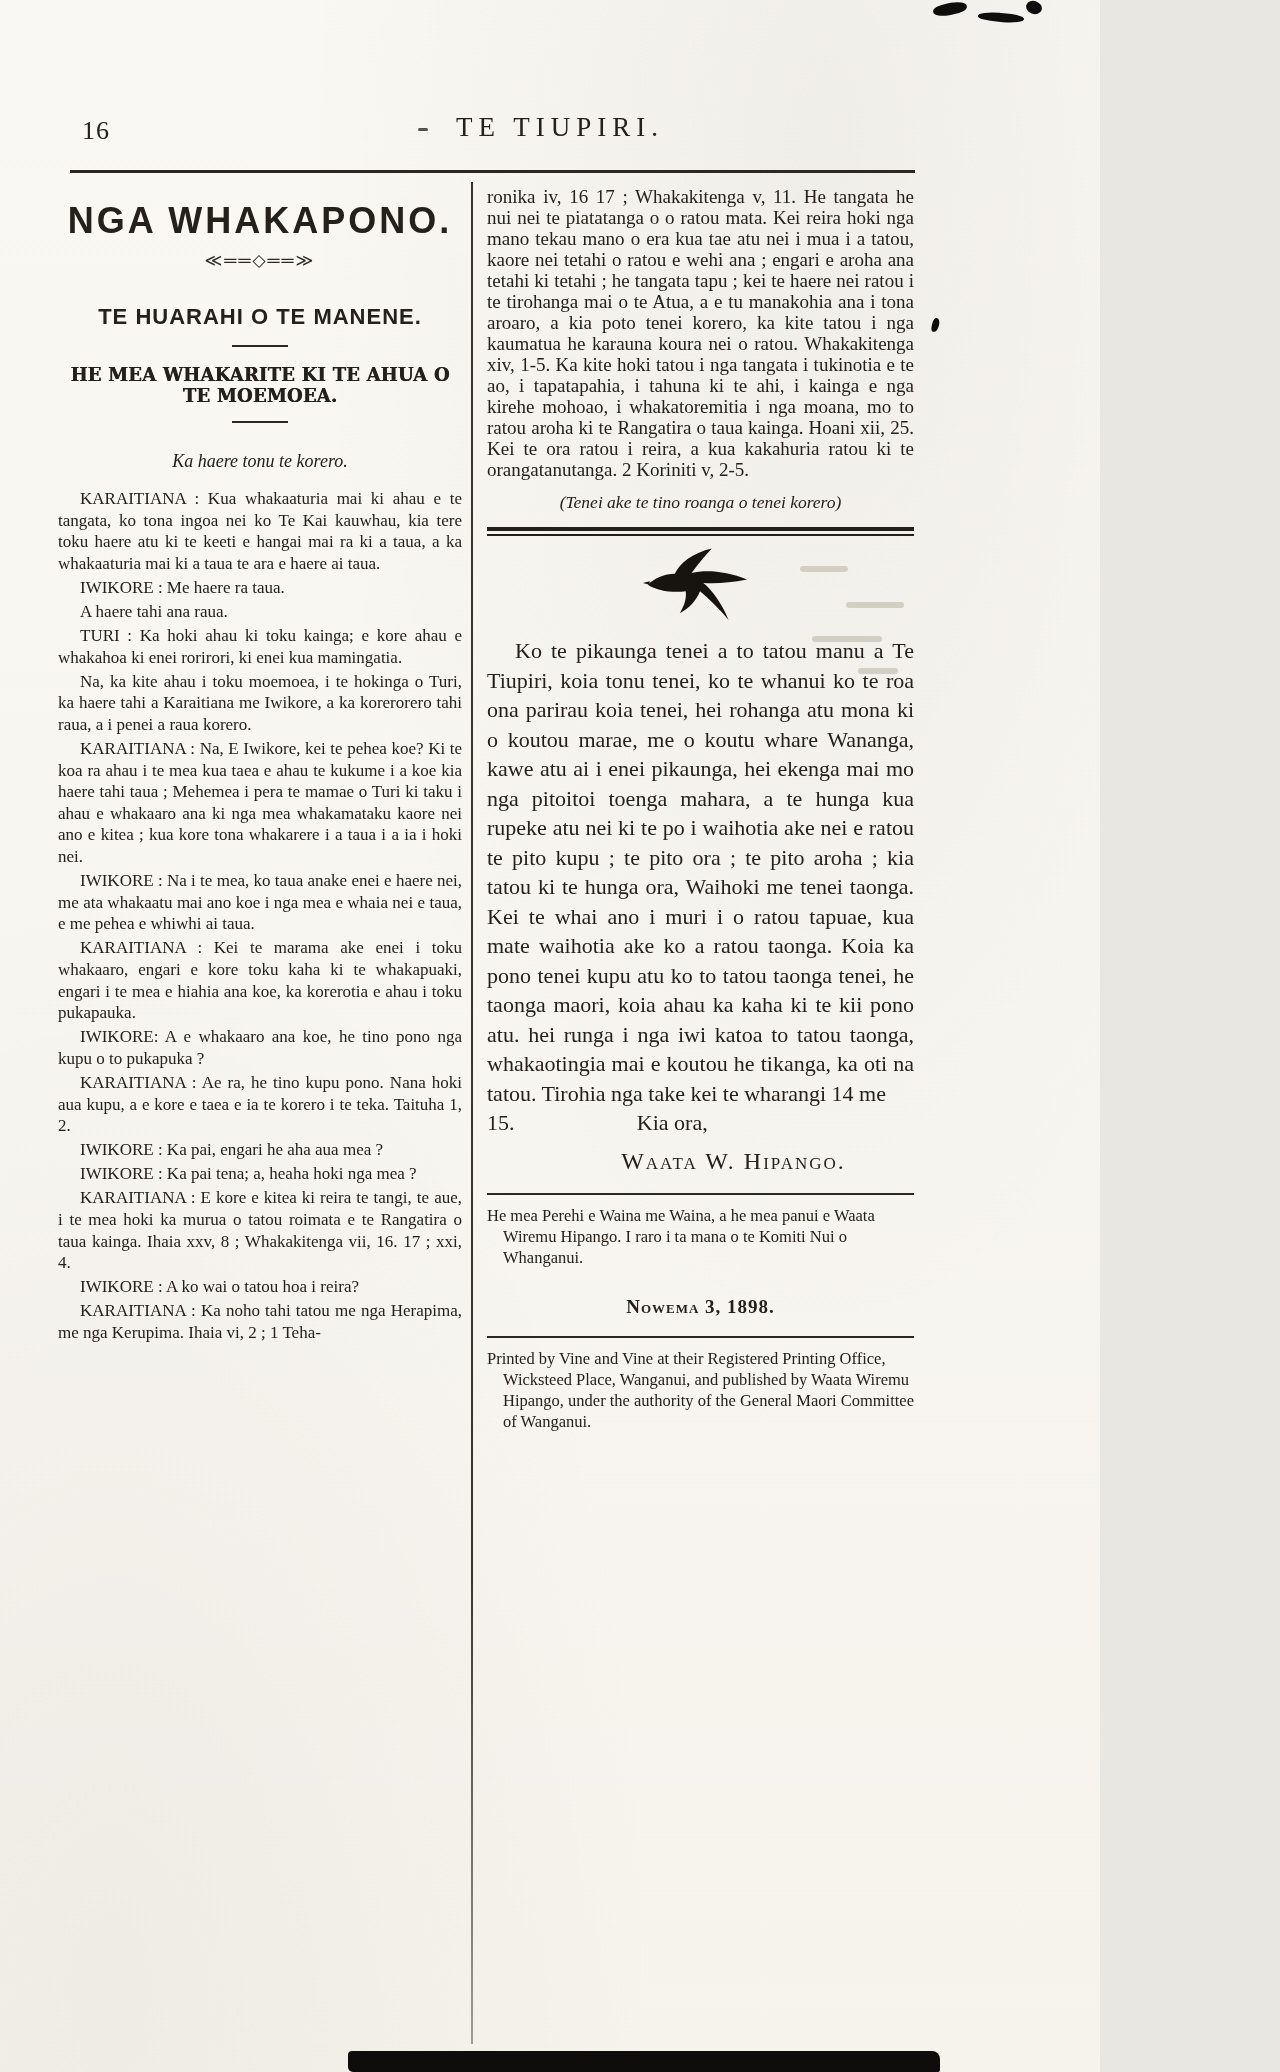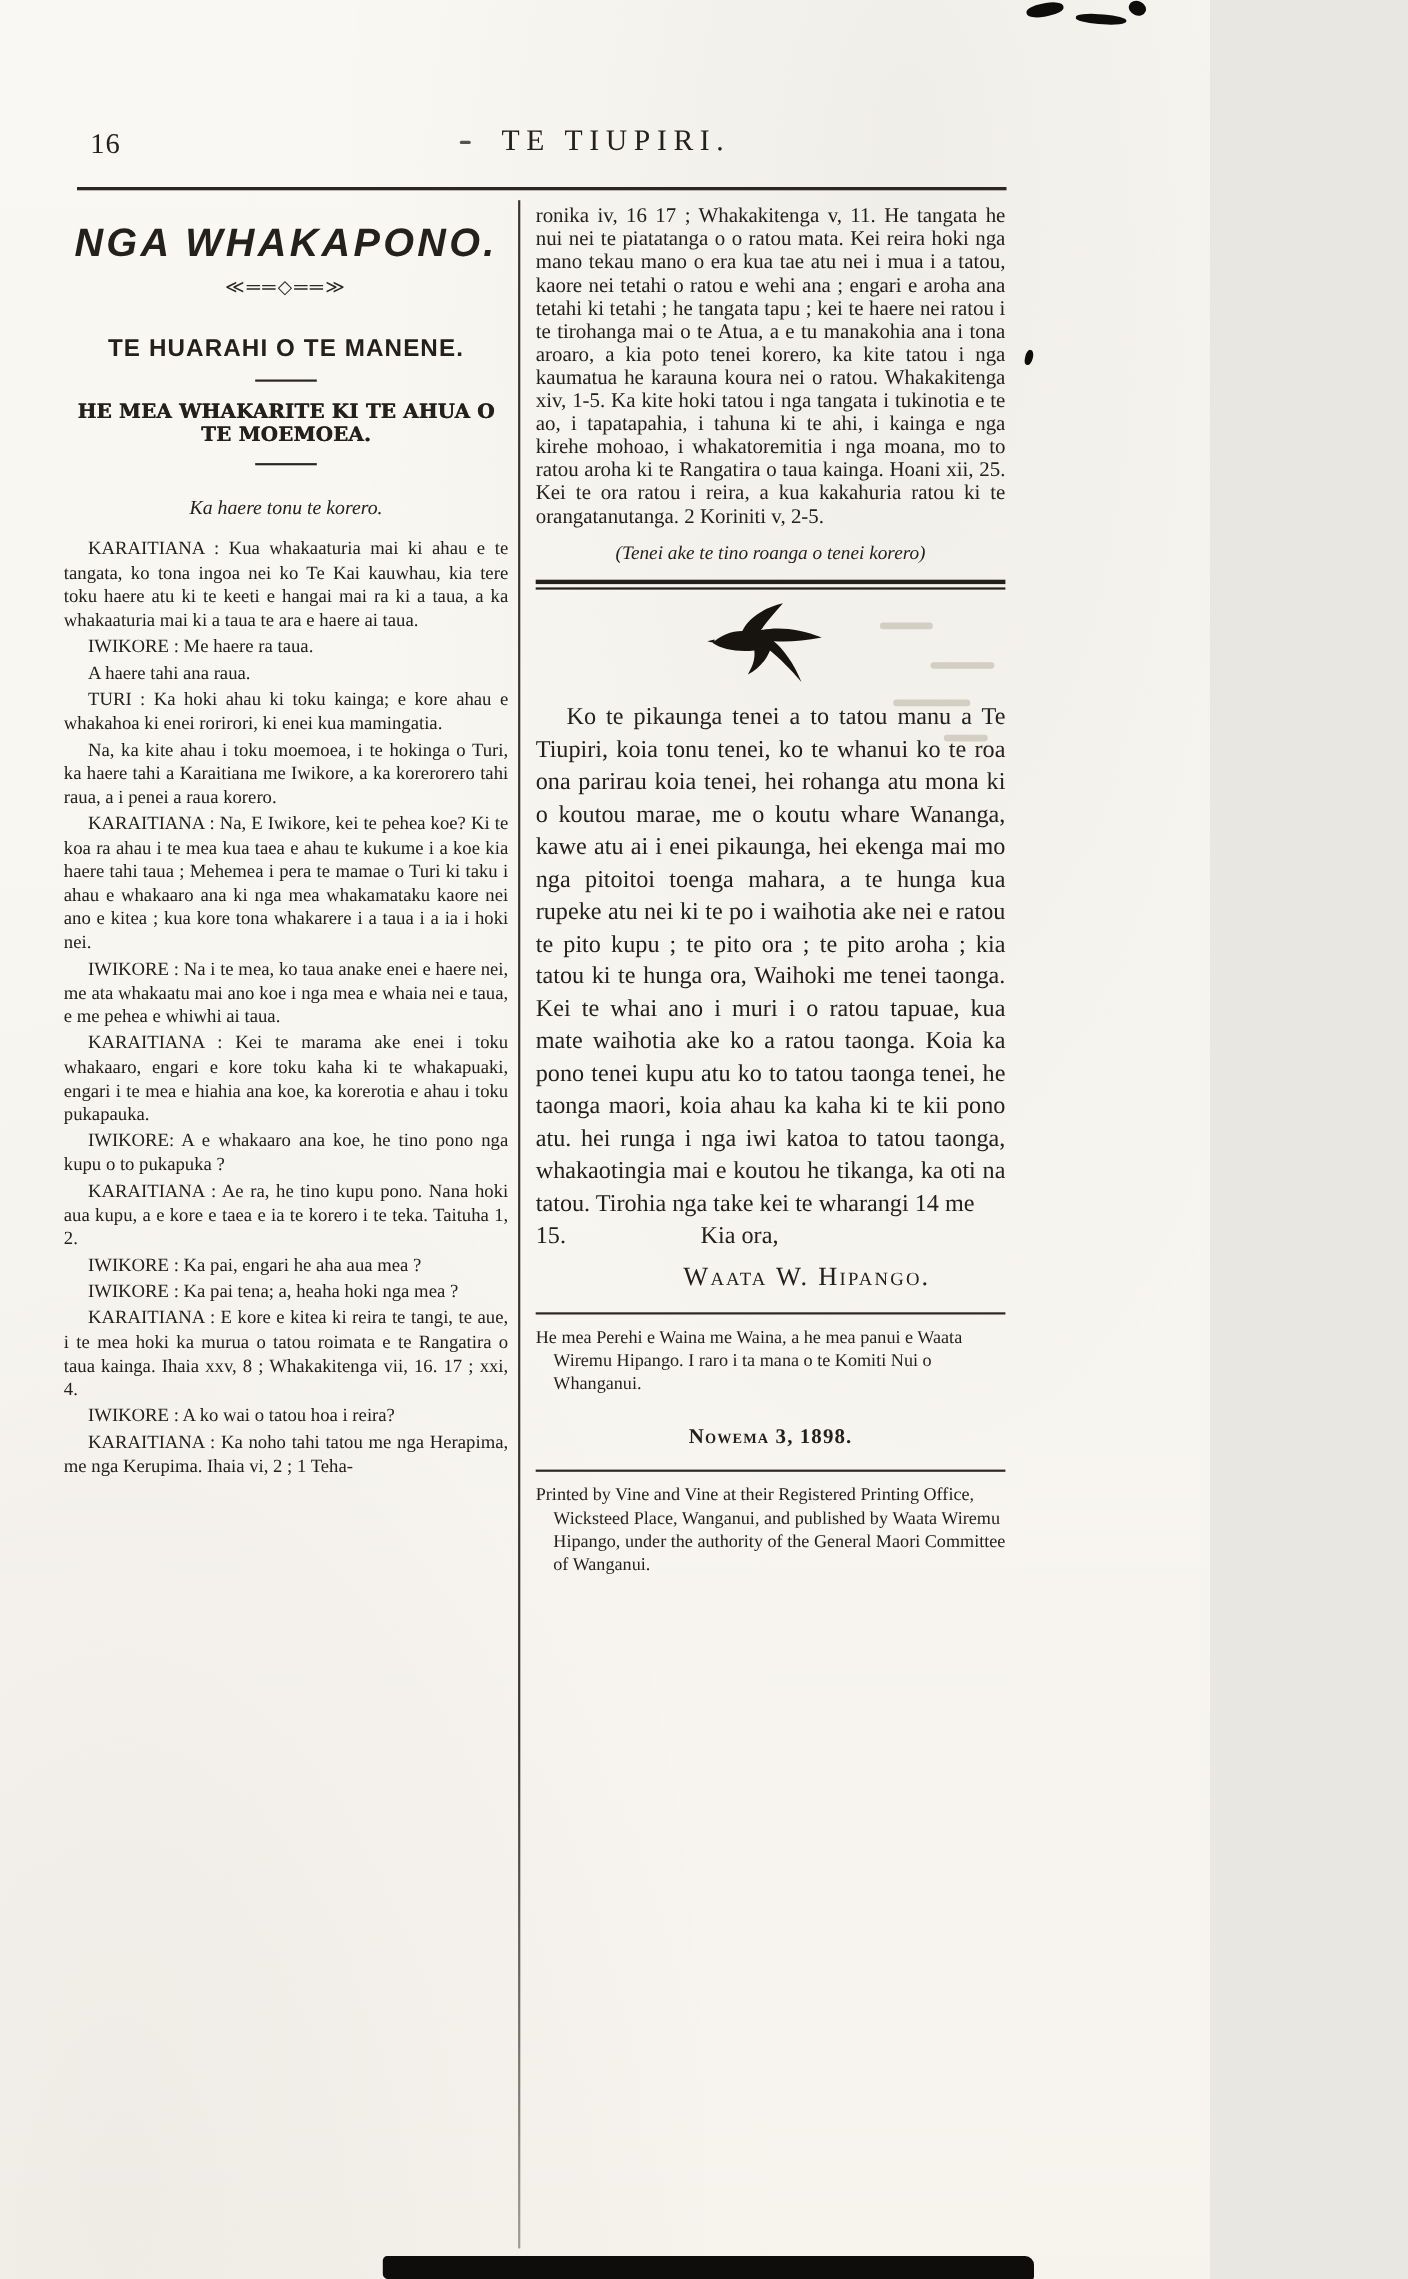--- a/index.html
+++ b/index.html
@@ -38,21 +38,21 @@
 
   
   .col { position: absolute; }
   .col-left  { left: 58px;  top: 192px; width: 404px; }
   .col-right { left: 487px; top: 186px; width: 427px; }
 
   
   .article-title {
     margin: 8px 0 0; text-align: center;
     font-family: "Liberation Sans", sans-serif;
-    font-weight: 700; font-size: 36px; letter-spacing: 3px; font-style: italic;
+    font-weight: 700; font-size: 36px; letter-spacing: 3px;
   }
   .ornament {
     margin-top: 8px; text-align: center;
     font-size: 17px; letter-spacing: 2px; color: #2b2721;
   }
   .section-heading {
     margin: 33px 0 0; text-align: center;
     font-family: "Liberation Sans", sans-serif;
     font-weight: 700; font-size: 22px; letter-spacing: 1px;
   }

